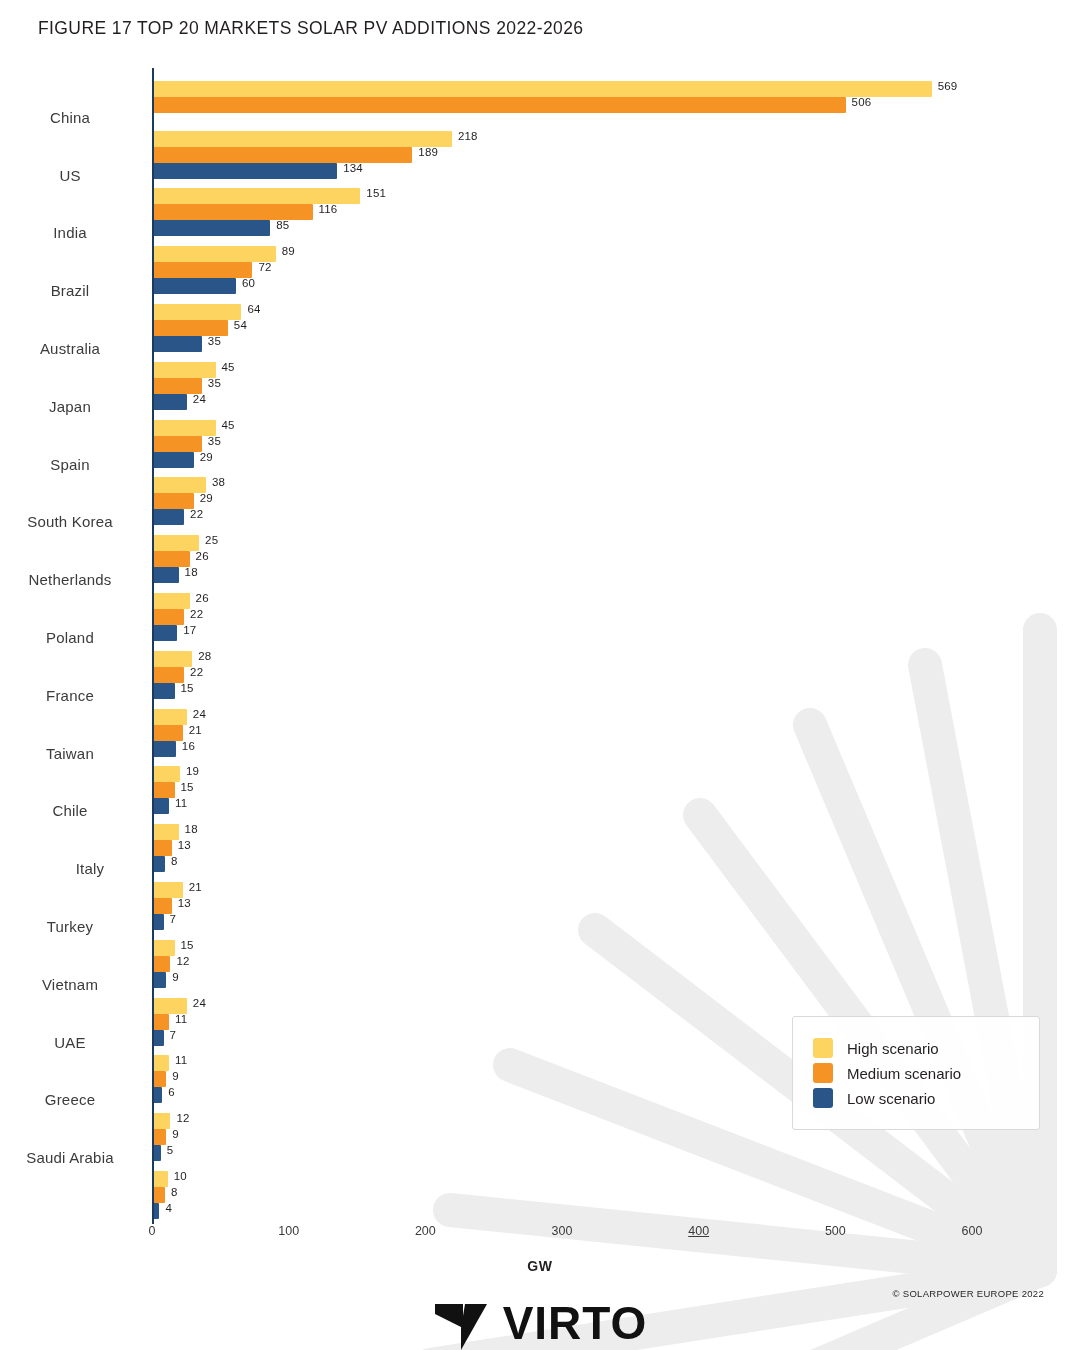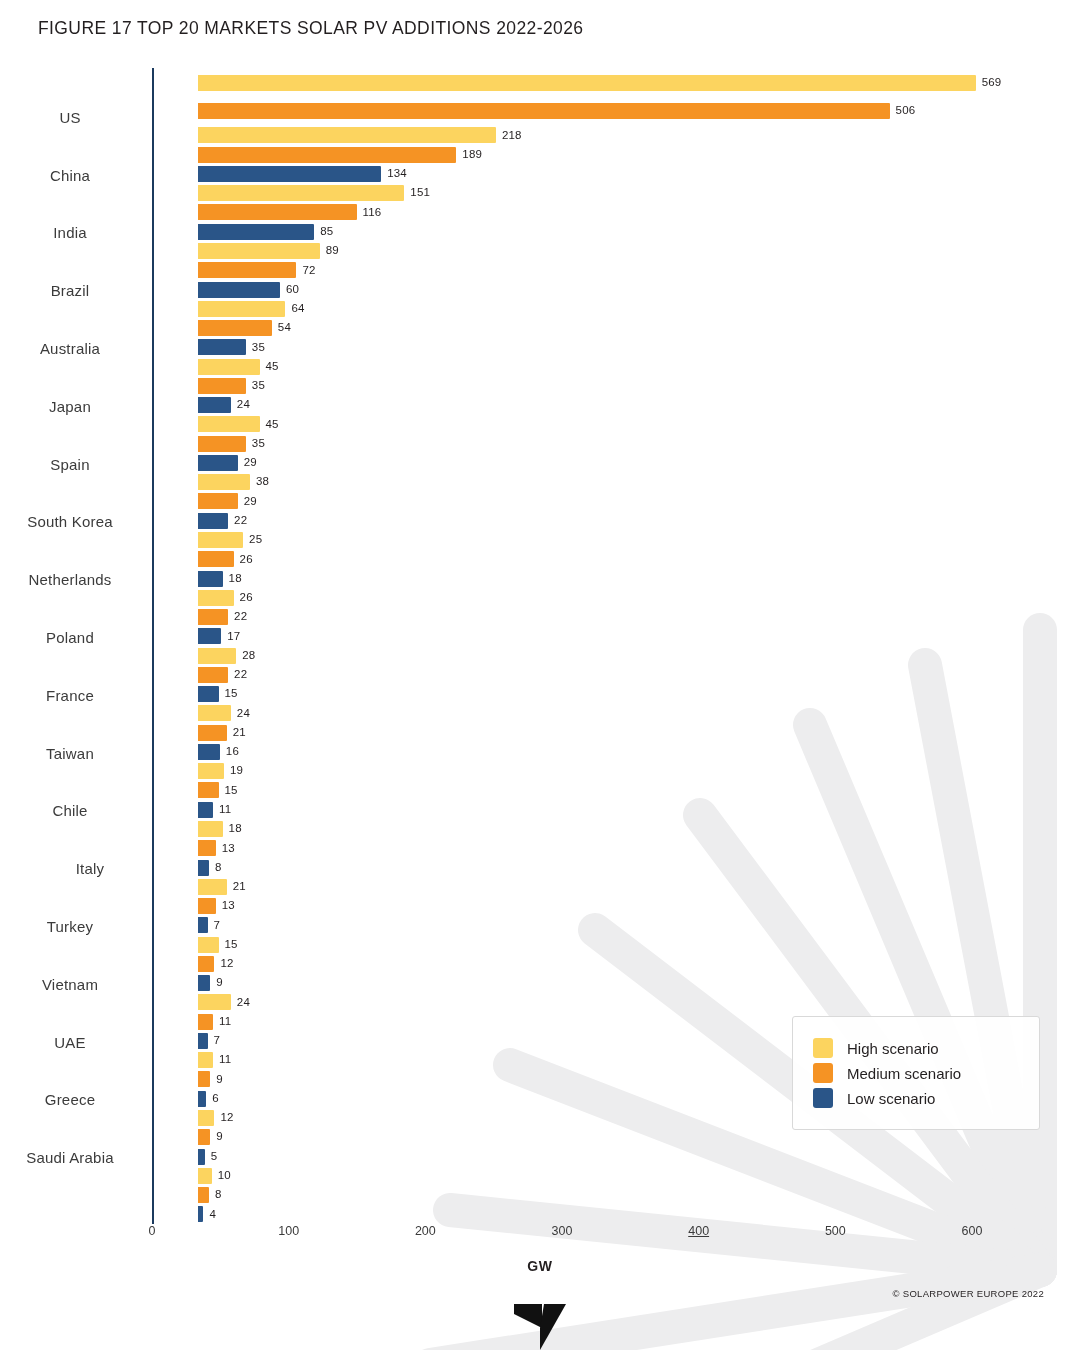--- a/index.html
+++ b/index.html
@@ -81,23 +81,22 @@
   }
   .cat-label {
     font-size: 15px;
     color: #3b3b3b;
     white-space: nowrap;
     letter-spacing: 0.2px;
   }
 
   .barline {
     display: flex;
-    align-items: center;
-    height: 28px;
-    padding-left: 44px;
+    align-items: flex-start;
+    height: 16px;
   }
   .bar {
     height: 16px;
     border-radius: 0 1px 1px 0;
   }
   .bar-val {
     font-size: 11.5px;
     color: #231f20;
     margin-left: 6px;
     white-space: nowrap;
@@ -213,24 +212,24 @@
       <line x1="700" y1="760" x2="90" y2="855"></line>
       <line x1="700" y1="760" x2="140" y2="1000"></line>
     </g>
   </svg>
 
   <div id="chart-title">FIGURE 17 TOP 20 MARKETS SOLAR PV ADDITIONS 2022-2026</div>
 
   <div id="plot-wrap">
     <div id="cat-col">
         <div class="group cat-group" style="height: 57.8px;">
+          <span class="cat-label">China</span>
+        </div>
+        <div class="group cat-group" style="height: 57.8px;">
           <span class="cat-label">US</span>
-        </div>
-        <div class="group cat-group" style="height: 57.8px;">
-          <span class="cat-label">China</span>
         </div>
         <div class="group cat-group" style="height: 57.8px;">
           <span class="cat-label">India</span>
         </div>
         <div class="group cat-group" style="height: 57.8px;">
           <span class="cat-label">Brazil</span>
         </div>
         <div class="group cat-group" style="height: 57.8px;">
           <span class="cat-label">Australia</span>
         </div>
@@ -583,15 +582,16 @@
       </div>
     </div>
 
   <div id="credit">© SOLARPOWER EUROPE 2022</div>
 
   <div id="brand">
     <svg id="brand-mark" width="56" height="58" viewBox="0 0 56 58" aria-hidden="true">
       <polygon points="2,10 30,10 30,34 2,20" fill="#111111"></polygon>
       <polygon points="32,10 54,10 28,56 28,34" fill="#111111"></polygon>
     </svg>
+    <span id="brand-name">VIRTO</span>
   </div>
 
 </div>
 
 </body></html>

